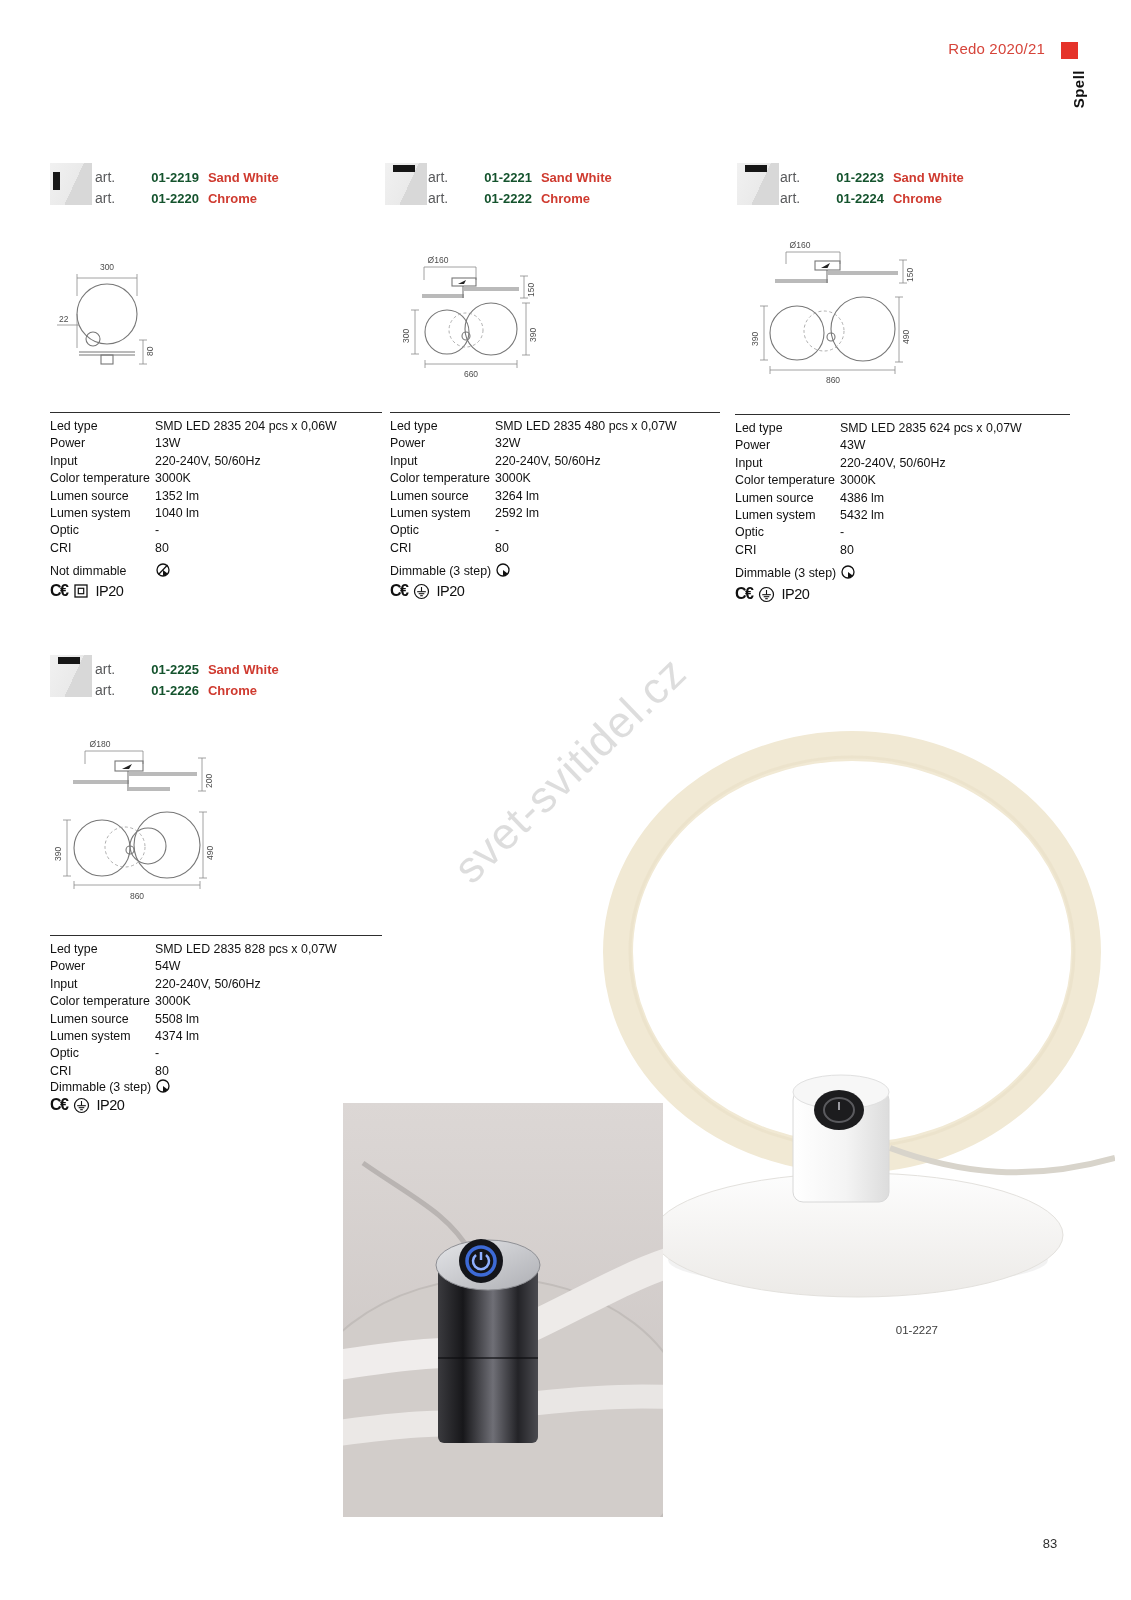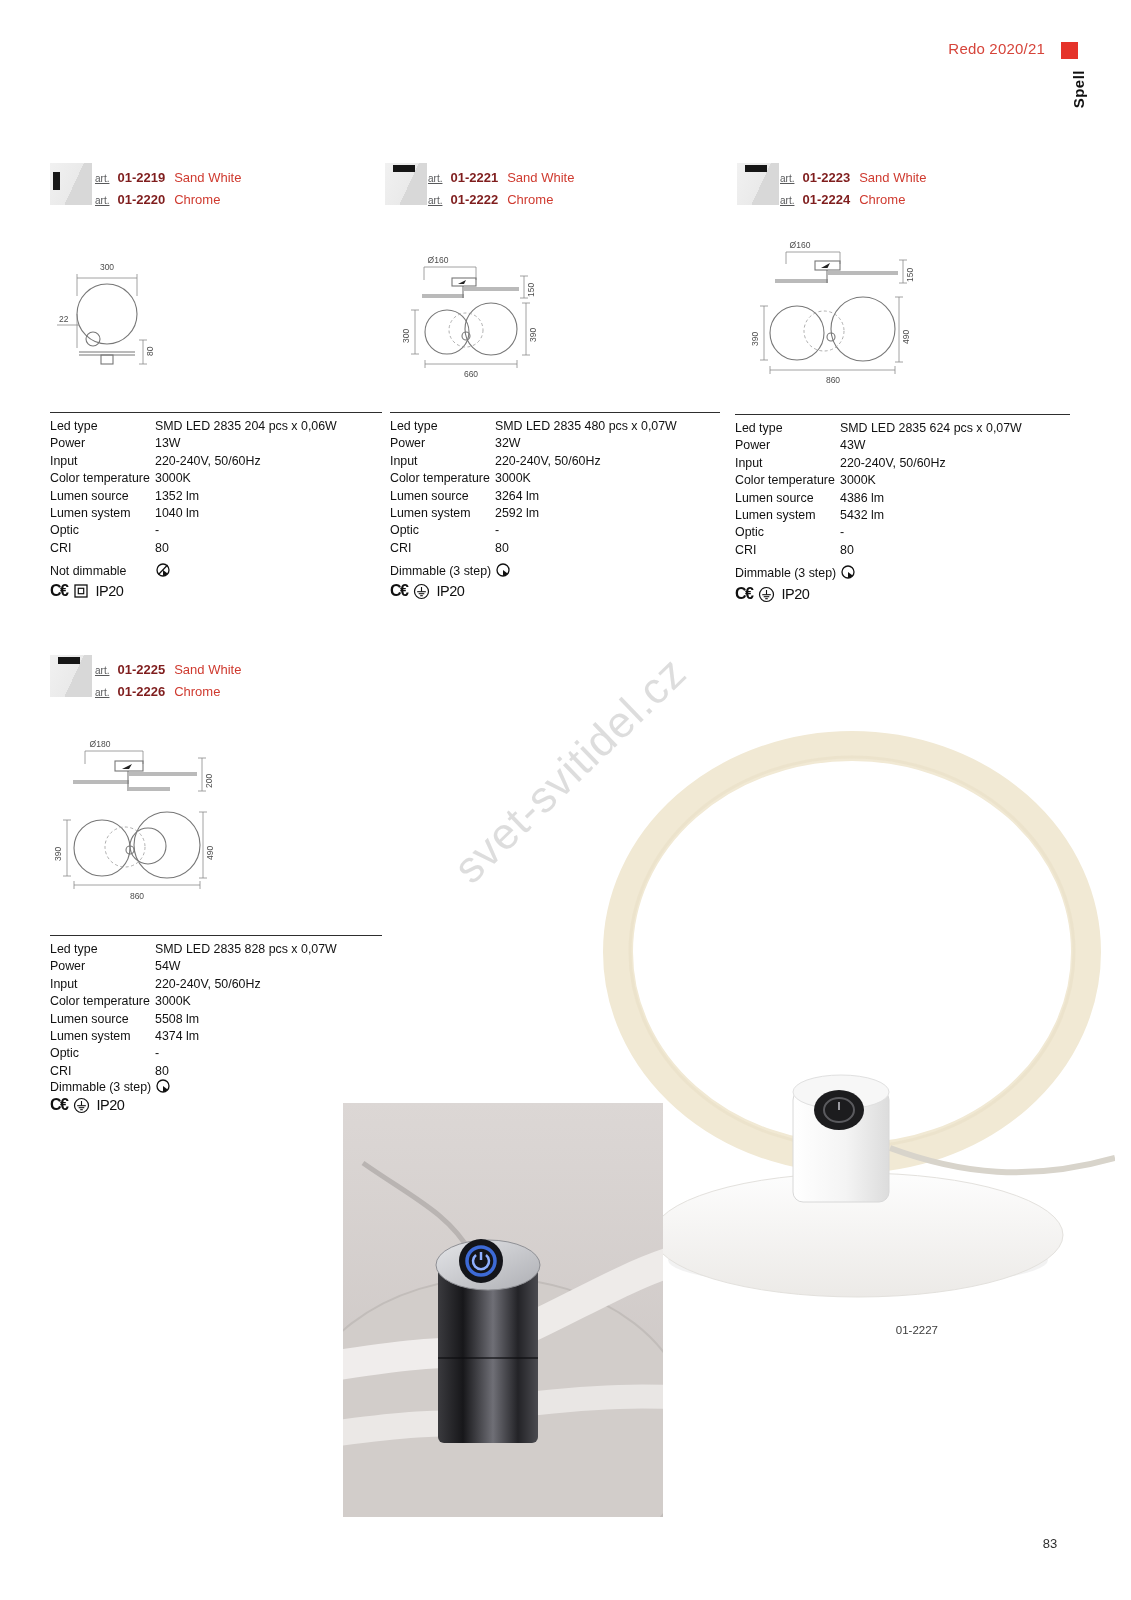--- a/index.html
+++ b/index.html
@@ -12,23 +12,23 @@
   .collection-title{position:absolute;left:1070px;top:70px;font-size:15px;font-weight:bold;color:#111;
                     writing-mode:vertical-rl;transform:rotate(180deg);letter-spacing:.5px;}
   
   .thumb{position:absolute;width:42px;height:42px;
          background:linear-gradient(115deg,#f1f1f1 0%,#eaeaea 55%,#d8d8d8 55%);overflow:hidden;}
   .thumb .bar{position:absolute;background:#161616;}
   .bar-wall{width:7px;height:18px;left:3px;top:9px;}
   .bar-ceiling{width:22px;height:7px;left:8px;top:2px;}
   .art-block{position:absolute;font-size:13px;line-height:21px;}
   .art-line{white-space:nowrap;}
-  .art-word{color:#58595b;font-size:10px;margin-right:8px;text-decoration:underline;}
-  .art-code{color:#7f1d1d;font-weight:700;margin-right:9px;}
-  .art-finish{color:#cf3a2f;font-weight:400;}
+  .art-word{color:#58595b;font-size:14px;margin-right:8px;}
+  .art-code{color:#14532d;font-weight:700;margin-right:9px;margin-left:28px;}
+  .art-finish{color:#cf3a2f;font-weight:700;}
   
   .spec-table{position:absolute;border-top:1px solid #2e2e2e;padding-top:6px;}
   .spec-row{display:flex;height:17.4px;font-size:12.4px;color:#111;}
   .spec-label{width:105px;flex:none;}
   .spec-value{flex:1;}
   .dimmer-row{position:absolute;display:flex;align-items:flex-end;font-size:12.4px;color:#111;height:18px;}
   .dimmer-row .spec-label{width:105px;}
   .certs{position:absolute;display:flex;align-items:center;gap:6px;}
   .ce-mark{font-size:16px;font-weight:600;letter-spacing:-1.5px;color:#101010;}
   .ip-rating{font-size:14.5px;font-weight:400;letter-spacing:-.5px;color:#101010;}

